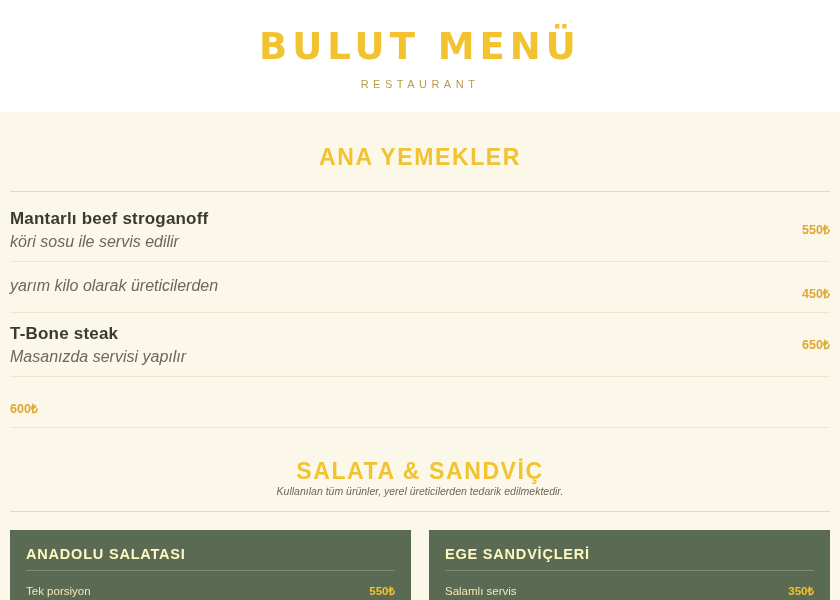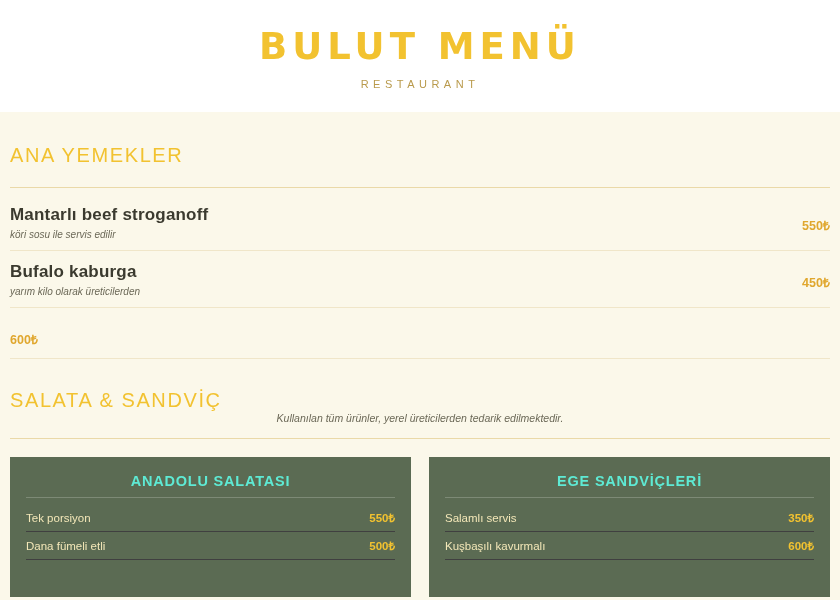--- a/index.html
+++ b/index.html
@@ -42,22 +42,23 @@
     color: #b99a4c;
     font-weight: 400;
   }
 
   
   .body-wrap {
     padding: 0 10px;
   }
 
   .section-title {
-    font-size: 20px;
-    font-weight: 400;
+    text-align: center;
+    font-size: 23px;
+    font-weight: 700;
     letter-spacing: 1.6px;
     color: #f2c230;
   }
   .sec1 { margin-top: 32px; }
   .rule {
     height: 1px;
     background: #ead9a8;
     margin: 20px 0 0 0;
   }
 
@@ -73,21 +74,21 @@
   .dish-row:last-child { border-bottom: 1px solid #f0e6c9; }
   .dish-text { max-width: 640px; }
   .dish-name {
     font-size: 17px;
     font-weight: 700;
     color: #3b3a2f;
     letter-spacing: 0.2px;
   }
   .dish-desc {
     margin-top: 4px;
-    font-size: 10px;
+    font-size: 16px;
     font-style: italic;
     color: #6b6857;
   }
   .dish-price {
     font-size: 12.5px;
     font-weight: 700;
     color: #e0a72e;
     white-space: nowrap;
     padding-top: 12px;
   }
@@ -112,25 +113,25 @@
     gap: 18px;
     margin-top: 18px;
   }
   .card {
     flex: 1;
     background: #5b6b53;
     padding: 16px 16px 10px 16px;
     min-height: 140px;
   }
   .card-title {
-    text-align: center;
+    text-align: left;
     font-size: 14.5px;
     font-weight: 700;
     letter-spacing: 0.8px;
-    color: #5eead4;
+    color: #fef9c3;
     margin-bottom: 8px;
   }
   .card-rule {
     height: 1px;
     background: #7d8a76;
     margin-bottom: 6px;
   }
   .card-row {
     display: flex;
     justify-content: space-between;
@@ -166,24 +167,30 @@
     <div class="dish-list">
       <div class="dish-row">
         <div class="dish-text">
           <div class="dish-name">Mantarlı beef stroganoff</div>
           <div class="dish-desc">köri sosu ile servis edilir</div>
         </div>
         <div class="dish-price">550₺</div>
       </div>
       <div class="dish-row">
         <div class="dish-text">
-          <div class="dish-name">Bufalo kaburga</div>
           <div class="dish-desc">yarım kilo olarak üreticilerden</div>
         </div>
         <div class="dish-price">450₺</div>
+      </div>
+      <div class="dish-row">
+        <div class="dish-text">
+          <div class="dish-name">T-Bone steak</div>
+          <div class="dish-desc">Masanızda servisi yapılır</div>
+        </div>
+        <div class="dish-price">650₺</div>
       </div>
       <div class="dish-row">
         <div class="dish-price">600₺</div>
       </div>
     </div>
 
     <div class="section-title sec2">SALATA &amp; SANDVİÇ</div>
     <div class="sec2-sub">Kullanılan tüm ürünler, yerel üreticilerden tedarik edilmektedir.</div>
     <div class="rule2"></div>
 

